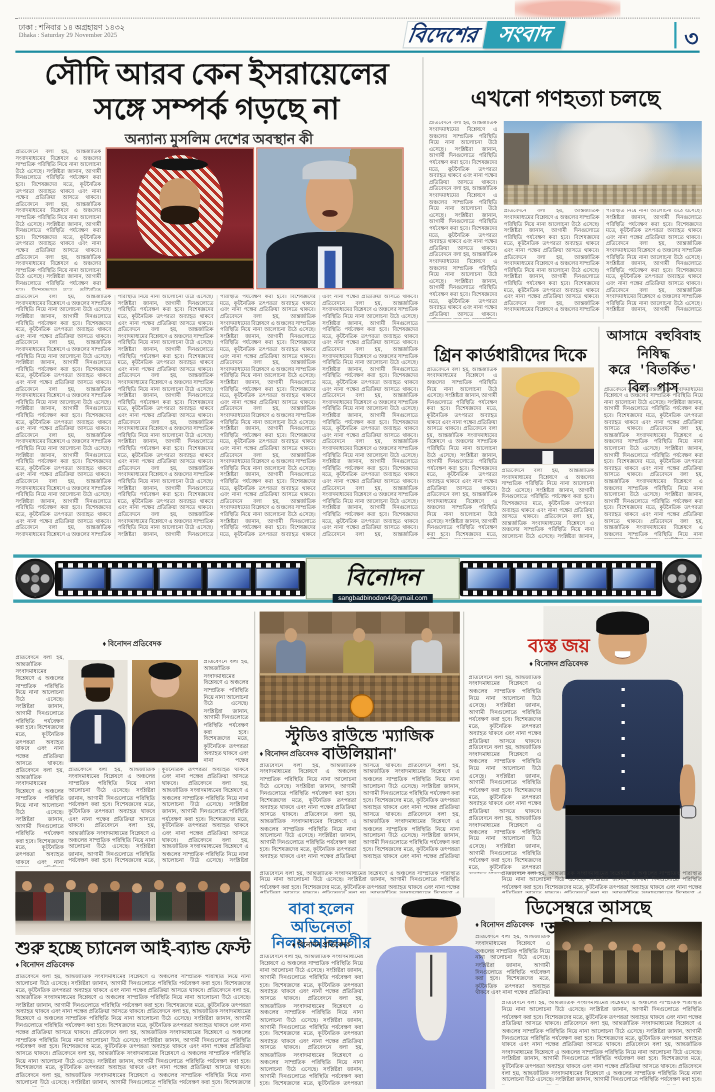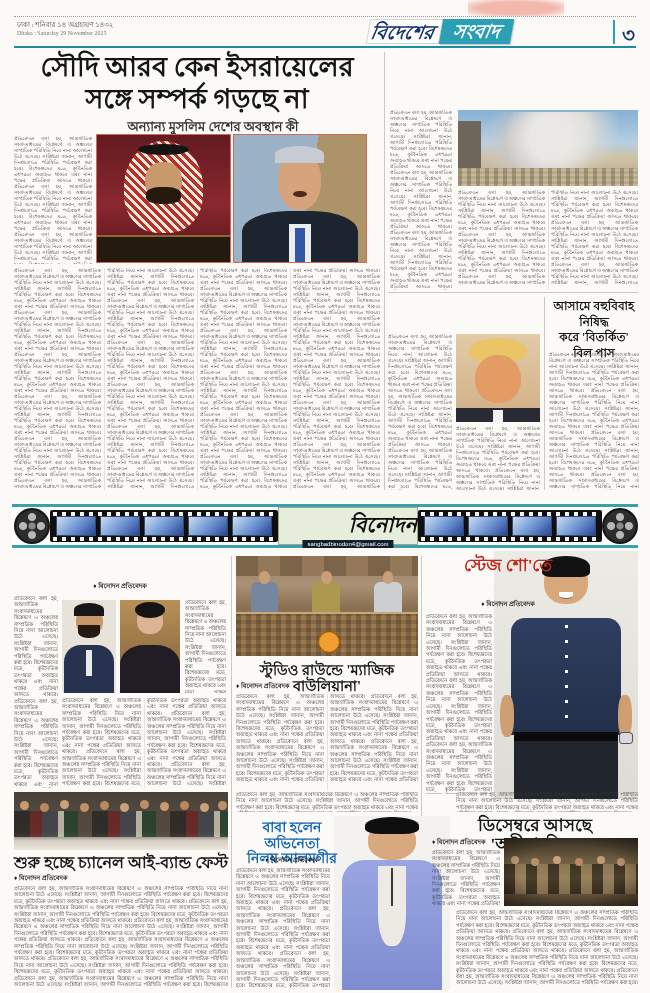--- a/index.html
+++ b/index.html
@@ -123,21 +123,21 @@
     radial-gradient(circle at 50% 22%,#b8b8b8 0 3.5px,transparent 4.5px),
     radial-gradient(circle at 22% 50%,#b8b8b8 0 3.5px,transparent 4.5px),
     radial-gradient(circle at 78% 50%,#b8b8b8 0 3.5px,transparent 4.5px),
     radial-gradient(circle at 50% 78%,#b8b8b8 0 3.5px,transparent 4.5px),
     radial-gradient(circle at 50% 50%,#8a8a8a 0 3px,#2d2d2d 4px 100%);}
   .film{height:32px;background:#101010;display:flex;align-items:center;gap:4px;padding:0 6px;position:relative;border-radius:2px;}
   .film::before,.film::after{content:"";position:absolute;left:3px;right:3px;height:4px;background:repeating-linear-gradient(90deg,#f4f4f4 0 4px,transparent 4px 9px);}
   .film::before{top:1.5px;}
   .film::after{bottom:1.5px;}
   .frame{width:38px;height:18px;border:1px solid #3a4a6a;background:linear-gradient(135deg,#cedcf2 0%,#7aa0d8 45%,#27459a 100%);}
-  .btitle{position:relative;background:#e6eedb;border:1px solid #98a888;height:36px;min-width:138px;display:flex;align-items:center;justify-content:flex-end;}
+  .btitle{position:relative;background:#e6eedb;border:1px solid #98a888;height:36px;min-width:138px;display:flex;align-items:center;justify-content:center;}
   .btitle .t{font-size:21px;font-weight:bold;font-style:italic;color:#0d0d0d;}
   .bemail{position:absolute;left:50%;bottom:-4px;transform:translateX(-50%);background:#10202c;color:#fff;font-family:"Liberation Sans",sans-serif;font-size:6px;line-height:8px;padding:0 5px;white-space:nowrap;}
   .scan-blob{background:radial-gradient(ellipse,#f2b8ac 0 55%,rgba(242,184,172,0) 100%);}
 </style>
 </head>
 <body>
 
 <div id="page">
 
   <div class="abs scan-blob" style="left:468px;top:0;width:96px;height:16px;"></div>
@@ -150,21 +150,21 @@
   <div class="abs masthead" style="left:368px;top:19px;">
     <div class="mh-left">বিদেশের</div>
     <div class="mh-right">সংবাদ</div>
   </div>
   <div class="abs vbar" style="left:613px;top:20px;width:2px;height:24px;"></div>
   <div class="abs pageno" style="left:622px;top:20px;">৩</div>
   <div class="abs hrule" style="left:14px;top:46px;width:622px;height:2px;"></div>
 
   <div class="abs hl hl-main" style="left:14px;top:52px;width:366px;">সৌদি আরব কেন ইসরায়েলের</div>
   <div class="abs hl hl-main" style="left:14px;top:84px;width:366px;">সঙ্গে সম্পর্ক গড়ছে না</div>
-  <div class="abs hl-sub" style="left:30px;top:117px;width:366px;text-align:center;">অন্যান্য মুসলিম দেশের অবস্থান কী</div>
+  <div class="abs hl-sub" style="left:16px;top:117px;width:366px;text-align:center;">অন্যান্য মুসলিম দেশের অবস্থান কী</div>
 
   <div class="abs fill" style="left:14px;top:136px;width:78px;height:128px;">প্রতিবেদনে বলা হয়, আন্তর্জাতিক সংবাদমাধ্যমের বিশ্লেষণে এ অঞ্চলের সাম্প্রতিক পরিস্থিতি নিয়ে নানা আলোচনা উঠে এসেছে। সংশ্লিষ্টরা জানান, আগামী দিনগুলোতে পরিস্থিতি পর্যবেক্ষণ করা হবে। বিশেষজ্ঞদের মতে, কূটনৈতিক তৎপরতা অব্যাহত থাকবে এবং নানা পক্ষের প্রতিক্রিয়া আসতে থাকবে। প্রতিবেদনে বলা হয়, আন্তর্জাতিক সংবাদমাধ্যমের বিশ্লেষণে এ অঞ্চলের সাম্প্রতিক পরিস্থিতি নিয়ে নানা আলোচনা উঠে এসেছে। সংশ্লিষ্টরা জানান, আগামী দিনগুলোতে পরিস্থিতি পর্যবেক্ষণ করা হবে। বিশেষজ্ঞদের মতে, কূটনৈতিক তৎপরতা অব্যাহত থাকবে এবং নানা পক্ষের প্রতিক্রিয়া আসতে থাকবে। প্রতিবেদনে বলা হয়, আন্তর্জাতিক সংবাদমাধ্যমের বিশ্লেষণে এ অঞ্চলের সাম্প্রতিক পরিস্থিতি নিয়ে নানা আলোচনা উঠে এসেছে। সংশ্লিষ্টরা জানান, আগামী দিনগুলোতে পরিস্থিতি পর্যবেক্ষণ করা হবে। বিশেষজ্ঞদের মতে, কূটনৈতিক তৎপরতা অব্যাহত থাকবে এবং নানা পক্ষের প্রতিক্রিয়া আসতে থাকবে। প্রতিবেদনে বলা হয়, আন্তর্জাতিক সংবাদমাধ্যমের বিশ্লেষণে এ অঞ্চলের সাম্প্রতিক পরিস্থিতি নিয়ে নানা আলোচনা উঠে এসেছে। সংশ্লিষ্টরা জানান, আগামী দিনগুলোতে পরিস্থিতি পর্যবেক্ষণ করা হবে। বিশেষজ্ঞদের মতে, কূটনৈতিক তৎপরতা অব্যাহত থাকবে এবং নানা পক্ষের প্রতিক্রিয়া আসতে থাকবে। প্রতিবেদনে বলা হয়, আন্তর্জাতিক সংবাদমাধ্যমের বিশ্লেষণে এ অঞ্চলের সাম্প্রতিক পরিস্থিতি নিয়ে নানা আলোচনা উঠে এসেছে। সংশ্লিষ্টরা জানান, আগামী দিনগুলোতে পরিস্থিতি পর্যবেক্ষণ করা হবে। বিশেষজ্ঞদের মতে, কূটনৈতিক তৎপরতা অব্যাহত থাকবে এবং নানা পক্ষের প্রতিক্রিয়া আসতে থাকবে। প্রতিবেদনে বলা হয়, আন্তর্জাতিক সংবাদমাধ্যমের বিশ্লেষণে এ অঞ্চলের সাম্প্রতিক পরিস্থিতি নিয়ে নানা আলোচনা উঠে এসেছে। সংশ্লিষ্টরা জানান, আগামী দিনগুলোতে পরিস্থিতি পর্যবেক্ষণ করা হবে। বিশেষজ্ঞদের মতে, কূটনৈতিক তৎপরতা অব্যাহত থাকবে এবং নানা পক্ষের প্রতিক্রিয়া আসতে থাকবে। </div>
 
   <div class="photo red-border p-mbs" style="left:96px;top:134px;width:133px;height:127px;">
     <div class="mbs-ghutra"></div>
       <div class="mbs-agal"></div>
       <div class="mbs-face"></div>
       <div class="mbs-beard"></div>
       <div class="mbs-robe"></div>
   </div>
@@ -174,43 +174,45 @@
       <div class="bibi-hair"></div>
       <div class="bibi-mouth"></div>
       <div class="bibi-shirt"></div>
       <div class="bibi-tie"></div>
   </div>
 
   <div class="abs fill" style="left:14px;top:268px;width:366px;height:222px;column-count:4;">প্রতিবেদনে বলা হয়, আন্তর্জাতিক সংবাদমাধ্যমের বিশ্লেষণে এ অঞ্চলের সাম্প্রতিক পরিস্থিতি নিয়ে নানা আলোচনা উঠে এসেছে। সংশ্লিষ্টরা জানান, আগামী দিনগুলোতে পরিস্থিতি পর্যবেক্ষণ করা হবে। বিশেষজ্ঞদের মতে, কূটনৈতিক তৎপরতা অব্যাহত থাকবে এবং নানা পক্ষের প্রতিক্রিয়া আসতে থাকবে। প্রতিবেদনে বলা হয়, আন্তর্জাতিক সংবাদমাধ্যমের বিশ্লেষণে এ অঞ্চলের সাম্প্রতিক পরিস্থিতি নিয়ে নানা আলোচনা উঠে এসেছে। সংশ্লিষ্টরা জানান, আগামী দিনগুলোতে পরিস্থিতি পর্যবেক্ষণ করা হবে। বিশেষজ্ঞদের মতে, কূটনৈতিক তৎপরতা অব্যাহত থাকবে এবং নানা পক্ষের প্রতিক্রিয়া আসতে থাকবে। প্রতিবেদনে বলা হয়, আন্তর্জাতিক সংবাদমাধ্যমের বিশ্লেষণে এ অঞ্চলের সাম্প্রতিক পরিস্থিতি নিয়ে নানা আলোচনা উঠে এসেছে। সংশ্লিষ্টরা জানান, আগামী দিনগুলোতে পরিস্থিতি পর্যবেক্ষণ করা হবে। বিশেষজ্ঞদের মতে, কূটনৈতিক তৎপরতা অব্যাহত থাকবে এবং নানা পক্ষের প্রতিক্রিয়া আসতে থাকবে। প্রতিবেদনে বলা হয়, আন্তর্জাতিক সংবাদমাধ্যমের বিশ্লেষণে এ অঞ্চলের সাম্প্রতিক পরিস্থিতি নিয়ে নানা আলোচনা উঠে এসেছে। সংশ্লিষ্টরা জানান, আগামী দিনগুলোতে পরিস্থিতি পর্যবেক্ষণ করা হবে। বিশেষজ্ঞদের মতে, কূটনৈতিক তৎপরতা অব্যাহত থাকবে এবং নানা পক্ষের প্রতিক্রিয়া আসতে থাকবে। প্রতিবেদনে বলা হয়, আন্তর্জাতিক সংবাদমাধ্যমের বিশ্লেষণে এ অঞ্চলের সাম্প্রতিক পরিস্থিতি নিয়ে নানা আলোচনা উঠে এসেছে। সংশ্লিষ্টরা জানান, আগামী দিনগুলোতে পরিস্থিতি পর্যবেক্ষণ করা হবে। বিশেষজ্ঞদের মতে, কূটনৈতিক তৎপরতা অব্যাহত থাকবে এবং নানা পক্ষের প্রতিক্রিয়া আসতে থাকবে। প্রতিবেদনে বলা হয়, আন্তর্জাতিক সংবাদমাধ্যমের বিশ্লেষণে এ অঞ্চলের সাম্প্রতিক পরিস্থিতি নিয়ে নানা আলোচনা উঠে এসেছে। সংশ্লিষ্টরা জানান, আগামী দিনগুলোতে পরিস্থিতি পর্যবেক্ষণ করা হবে। বিশেষজ্ঞদের মতে, কূটনৈতিক তৎপরতা অব্যাহত থাকবে এবং নানা পক্ষের প্রতিক্রিয়া আসতে থাকবে। প্রতিবেদনে বলা হয়, আন্তর্জাতিক সংবাদমাধ্যমের বিশ্লেষণে এ অঞ্চলের সাম্প্রতিক পরিস্থিতি নিয়ে নানা আলোচনা উঠে এসেছে। সংশ্লিষ্টরা জানান, আগামী দিনগুলোতে পরিস্থিতি পর্যবেক্ষণ করা হবে। বিশেষজ্ঞদের মতে, কূটনৈতিক তৎপরতা অব্যাহত থাকবে এবং নানা পক্ষের প্রতিক্রিয়া আসতে থাকবে। প্রতিবেদনে বলা হয়, আন্তর্জাতিক সংবাদমাধ্যমের বিশ্লেষণে এ অঞ্চলের সাম্প্রতিক পরিস্থিতি নিয়ে নানা আলোচনা উঠে এসেছে। সংশ্লিষ্টরা জানান, আগামী দিনগুলোতে পরিস্থিতি পর্যবেক্ষণ করা হবে। বিশেষজ্ঞদের মতে, কূটনৈতিক তৎপরতা অব্যাহত থাকবে এবং নানা পক্ষের প্রতিক্রিয়া আসতে থাকবে। প্রতিবেদনে বলা হয়, আন্তর্জাতিক সংবাদমাধ্যমের বিশ্লেষণে এ অঞ্চলের সাম্প্রতিক পরিস্থিতি নিয়ে নানা আলোচনা উঠে এসেছে। সংশ্লিষ্টরা জানান, আগামী দিনগুলোতে পরিস্থিতি পর্যবেক্ষণ করা হবে। বিশেষজ্ঞদের মতে, কূটনৈতিক তৎপরতা অব্যাহত থাকবে এবং নানা পক্ষের প্রতিক্রিয়া আসতে থাকবে। প্রতিবেদনে বলা হয়, আন্তর্জাতিক সংবাদমাধ্যমের বিশ্লেষণে এ অঞ্চলের সাম্প্রতিক পরিস্থিতি নিয়ে নানা আলোচনা উঠে এসেছে। সংশ্লিষ্টরা জানান, আগামী দিনগুলোতে পরিস্থিতি পর্যবেক্ষণ করা হবে। বিশেষজ্ঞদের মতে, কূটনৈতিক তৎপরতা অব্যাহত থাকবে এবং নানা পক্ষের প্রতিক্রিয়া আসতে থাকবে। প্রতিবেদনে বলা হয়, আন্তর্জাতিক সংবাদমাধ্যমের বিশ্লেষণে এ অঞ্চলের সাম্প্রতিক পরিস্থিতি নিয়ে নানা আলোচনা উঠে এসেছে। সংশ্লিষ্টরা জানান, আগামী দিনগুলোতে পরিস্থিতি পর্যবেক্ষণ করা হবে। বিশেষজ্ঞদের মতে, কূটনৈতিক তৎপরতা অব্যাহত থাকবে এবং নানা পক্ষের প্রতিক্রিয়া আসতে থাকবে। প্রতিবেদনে বলা হয়, আন্তর্জাতিক সংবাদমাধ্যমের বিশ্লেষণে এ অঞ্চলের সাম্প্রতিক পরিস্থিতি নিয়ে নানা আলোচনা উঠে এসেছে। সংশ্লিষ্টরা জানান, আগামী দিনগুলোতে পরিস্থিতি পর্যবেক্ষণ করা হবে। বিশেষজ্ঞদের মতে, কূটনৈতিক তৎপরতা অব্যাহত থাকবে এবং নানা পক্ষের প্রতিক্রিয়া আসতে থাকবে। প্রতিবেদনে বলা হয়, আন্তর্জাতিক সংবাদমাধ্যমের বিশ্লেষণে এ অঞ্চলের সাম্প্রতিক পরিস্থিতি নিয়ে নানা আলোচনা উঠে এসেছে। সংশ্লিষ্টরা জানান, আগামী দিনগুলোতে পরিস্থিতি পর্যবেক্ষণ করা হবে। বিশেষজ্ঞদের মতে, কূটনৈতিক তৎপরতা অব্যাহত থাকবে এবং নানা পক্ষের প্রতিক্রিয়া আসতে থাকবে। প্রতিবেদনে বলা হয়, আন্তর্জাতিক সংবাদমাধ্যমের বিশ্লেষণে এ অঞ্চলের সাম্প্রতিক পরিস্থিতি নিয়ে নানা আলোচনা উঠে এসেছে। সংশ্লিষ্টরা জানান, আগামী দিনগুলোতে পরিস্থিতি পর্যবেক্ষণ করা হবে। বিশেষজ্ঞদের মতে, কূটনৈতিক তৎপরতা অব্যাহত থাকবে এবং নানা পক্ষের প্রতিক্রিয়া আসতে থাকবে। প্রতিবেদনে বলা হয়, আন্তর্জাতিক সংবাদমাধ্যমের বিশ্লেষণে এ অঞ্চলের সাম্প্রতিক পরিস্থিতি নিয়ে নানা আলোচনা উঠে এসেছে। সংশ্লিষ্টরা জানান, আগামী দিনগুলোতে পরিস্থিতি পর্যবেক্ষণ করা হবে। বিশেষজ্ঞদের মতে, কূটনৈতিক তৎপরতা অব্যাহত থাকবে এবং নানা পক্ষের প্রতিক্রিয়া আসতে থাকবে। প্রতিবেদনে বলা হয়, আন্তর্জাতিক সংবাদমাধ্যমের বিশ্লেষণে এ অঞ্চলের সাম্প্রতিক পরিস্থিতি নিয়ে নানা আলোচনা উঠে এসেছে। সংশ্লিষ্টরা জানান, আগামী দিনগুলোতে পরিস্থিতি পর্যবেক্ষণ করা হবে। বিশেষজ্ঞদের মতে, কূটনৈতিক তৎপরতা অব্যাহত থাকবে এবং নানা পক্ষের প্রতিক্রিয়া আসতে থাকবে। প্রতিবেদনে বলা হয়, আন্তর্জাতিক সংবাদমাধ্যমের বিশ্লেষণে এ অঞ্চলের সাম্প্রতিক পরিস্থিতি নিয়ে নানা আলোচনা উঠে এসেছে। সংশ্লিষ্টরা জানান, আগামী দিনগুলোতে পরিস্থিতি পর্যবেক্ষণ করা হবে। বিশেষজ্ঞদের মতে, কূটনৈতিক তৎপরতা অব্যাহত থাকবে এবং নানা পক্ষের প্রতিক্রিয়া আসতে থাকবে। প্রতিবেদনে বলা হয়, আন্তর্জাতিক সংবাদমাধ্যমের বিশ্লেষণে এ অঞ্চলের সাম্প্রতিক পরিস্থিতি নিয়ে নানা আলোচনা উঠে এসেছে। সংশ্লিষ্টরা জানান, আগামী দিনগুলোতে পরিস্থিতি পর্যবেক্ষণ করা হবে। বিশেষজ্ঞদের মতে, কূটনৈতিক তৎপরতা অব্যাহত থাকবে এবং নানা পক্ষের প্রতিক্রিয়া আসতে থাকবে। প্রতিবেদনে বলা হয়, আন্তর্জাতিক সংবাদমাধ্যমের বিশ্লেষণে এ অঞ্চলের সাম্প্রতিক পরিস্থিতি নিয়ে নানা আলোচনা উঠে এসেছে। সংশ্লিষ্টরা জানান, আগামী দিনগুলোতে পরিস্থিতি পর্যবেক্ষণ করা হবে। বিশেষজ্ঞদের মতে, কূটনৈতিক তৎপরতা অব্যাহত থাকবে এবং নানা পক্ষের প্রতিক্রিয়া আসতে থাকবে। প্রতিবেদনে বলা হয়, আন্তর্জাতিক সংবাদমাধ্যমের বিশ্লেষণে এ অঞ্চলের সাম্প্রতিক পরিস্থিতি নিয়ে নানা আলোচনা উঠে এসেছে। সংশ্লিষ্টরা জানান, আগামী দিনগুলোতে পরিস্থিতি পর্যবেক্ষণ করা হবে। বিশেষজ্ঞদের মতে, কূটনৈতিক তৎপরতা অব্যাহত থাকবে এবং নানা পক্ষের প্রতিক্রিয়া আসতে থাকবে। প্রতিবেদনে বলা হয়, আন্তর্জাতিক সংবাদমাধ্যমের বিশ্লেষণে এ অঞ্চলের সাম্প্রতিক পরিস্থিতি নিয়ে নানা আলোচনা উঠে এসেছে। সংশ্লিষ্টরা জানান, আগামী দিনগুলোতে পরিস্থিতি পর্যবেক্ষণ করা হবে। বিশেষজ্ঞদের মতে, কূটনৈতিক তৎপরতা অব্যাহত থাকবে এবং নানা পক্ষের প্রতিক্রিয়া আসতে থাকবে। প্রতিবেদনে বলা হয়, আন্তর্জাতিক সংবাদমাধ্যমের বিশ্লেষণে এ অঞ্চলের সাম্প্রতিক পরিস্থিতি নিয়ে নানা আলোচনা উঠে এসেছে। সংশ্লিষ্টরা জানান, আগামী দিনগুলোতে পরিস্থিতি পর্যবেক্ষণ করা হবে। বিশেষজ্ঞদের মতে, কূটনৈতিক তৎপরতা অব্যাহত থাকবে এবং নানা পক্ষের প্রতিক্রিয়া আসতে থাকবে। প্রতিবেদনে বলা হয়, আন্তর্জাতিক সংবাদমাধ্যমের বিশ্লেষণে এ অঞ্চলের সাম্প্রতিক পরিস্থিতি নিয়ে নানা আলোচনা উঠে এসেছে। সংশ্লিষ্টরা জানান, আগামী দিনগুলোতে পরিস্থিতি পর্যবেক্ষণ করা হবে। বিশেষজ্ঞদের মতে, কূটনৈতিক তৎপরতা অব্যাহত থাকবে এবং নানা পক্ষের প্রতিক্রিয়া আসতে থাকবে। প্রতিবেদনে বলা হয়, আন্তর্জাতিক সংবাদমাধ্যমের বিশ্লেষণে এ অঞ্চলের সাম্প্রতিক পরিস্থিতি নিয়ে নানা আলোচনা উঠে এসেছে। সংশ্লিষ্টরা জানান, আগামী দিনগুলোতে পরিস্থিতি পর্যবেক্ষণ করা হবে। বিশেষজ্ঞদের মতে, কূটনৈতিক তৎপরতা অব্যাহত থাকবে এবং নানা পক্ষের প্রতিক্রিয়া আসতে থাকবে। প্রতিবেদনে বলা হয়, আন্তর্জাতিক সংবাদমাধ্যমের বিশ্লেষণে এ অঞ্চলের সাম্প্রতিক পরিস্থিতি নিয়ে নানা আলোচনা উঠে এসেছে। সংশ্লিষ্টরা জানান, আগামী দিনগুলোতে পরিস্থিতি পর্যবেক্ষণ করা হবে। বিশেষজ্ঞদের মতে, কূটনৈতিক তৎপরতা অব্যাহত থাকবে এবং নানা পক্ষের প্রতিক্রিয়া আসতে থাকবে। প্রতিবেদনে বলা হয়, আন্তর্জাতিক সংবাদমাধ্যমের বিশ্লেষণে এ অঞ্চলের সাম্প্রতিক পরিস্থিতি নিয়ে নানা আলোচনা উঠে এসেছে। সংশ্লিষ্টরা জানান, আগামী দিনগুলোতে পরিস্থিতি পর্যবেক্ষণ করা হবে। বিশেষজ্ঞদের মতে, কূটনৈতিক তৎপরতা অব্যাহত থাকবে এবং নানা পক্ষের প্রতিক্রিয়া আসতে থাকবে। প্রতিবেদনে বলা হয়, আন্তর্জাতিক সংবাদমাধ্যমের বিশ্লেষণে এ অঞ্চলের সাম্প্রতিক পরিস্থিতি নিয়ে নানা আলোচনা উঠে এসেছে। সংশ্লিষ্টরা জানান, আগামী দিনগুলোতে পরিস্থিতি পর্যবেক্ষণ করা হবে। বিশেষজ্ঞদের মতে, কূটনৈতিক তৎপরতা অব্যাহত থাকবে এবং নানা পক্ষের প্রতিক্রিয়া আসতে থাকবে। প্রতিবেদনে বলা হয়, আন্তর্জাতিক সংবাদমাধ্যমের বিশ্লেষণে এ অঞ্চলের সাম্প্রতিক পরিস্থিতি নিয়ে নানা আলোচনা উঠে এসেছে। সংশ্লিষ্টরা জানান, আগামী দিনগুলোতে পরিস্থিতি পর্যবেক্ষণ করা হবে। বিশেষজ্ঞদের মতে, কূটনৈতিক তৎপরতা অব্যাহত থাকবে এবং নানা পক্ষের প্রতিক্রিয়া আসতে থাকবে। প্রতিবেদনে বলা হয়, আন্তর্জাতিক সংবাদমাধ্যমের বিশ্লেষণে এ অঞ্চলের সাম্প্রতিক পরিস্থিতি নিয়ে নানা আলোচনা উঠে এসেছে। সংশ্লিষ্টরা জানান, আগামী দিনগুলোতে পরিস্থিতি পর্যবেক্ষণ করা হবে। বিশেষজ্ঞদের মতে, কূটনৈতিক তৎপরতা অব্যাহত থাকবে এবং নানা পক্ষের প্রতিক্রিয়া আসতে থাকবে। প্রতিবেদনে বলা হয়, আন্তর্জাতিক সংবাদমাধ্যমের বিশ্লেষণে এ অঞ্চলের সাম্প্রতিক পরিস্থিতি নিয়ে নানা আলোচনা উঠে এসেছে। সংশ্লিষ্টরা জানান, আগামী দিনগুলোতে পরিস্থিতি পর্যবেক্ষণ করা হবে। বিশেষজ্ঞদের মতে, কূটনৈতিক তৎপরতা অব্যাহত থাকবে এবং নানা পক্ষের প্রতিক্রিয়া আসতে থাকবে। প্রতিবেদনে বলা হয়, আন্তর্জাতিক সংবাদমাধ্যমের বিশ্লেষণে এ অঞ্চলের সাম্প্রতিক পরিস্থিতি নিয়ে নানা আলোচনা উঠে এসেছে। সংশ্লিষ্টরা জানান, আগামী দিনগুলোতে পরিস্থিতি পর্যবেক্ষণ করা হবে। বিশেষজ্ঞদের মতে, কূটনৈতিক তৎপরতা অব্যাহত থাকবে এবং নানা পক্ষের প্রতিক্রিয়া আসতে থাকবে। প্রতিবেদনে বলা হয়, আন্তর্জাতিক সংবাদমাধ্যমের বিশ্লেষণে এ অঞ্চলের সাম্প্রতিক পরিস্থিতি নিয়ে নানা আলোচনা উঠে এসেছে। সংশ্লিষ্টরা জানান, আগামী দিনগুলোতে পরিস্থিতি পর্যবেক্ষণ করা হবে। বিশেষজ্ঞদের মতে, কূটনৈতিক তৎপরতা অব্যাহত থাকবে এবং নানা পক্ষের প্রতিক্রিয়া আসতে থাকবে। প্রতিবেদনে বলা হয়, আন্তর্জাতিক সংবাদমাধ্যমের বিশ্লেষণে এ অঞ্চলের সাম্প্রতিক পরিস্থিতি নিয়ে নানা আলোচনা উঠে এসেছে। সংশ্লিষ্টরা জানান, আগামী দিনগুলোতে পরিস্থিতি পর্যবেক্ষণ করা হবে। বিশেষজ্ঞদের মতে, কূটনৈতিক তৎপরতা অব্যাহত থাকবে এবং নানা পক্ষের প্রতিক্রিয়া আসতে থাকবে। প্রতিবেদনে বলা হয়, আন্তর্জাতিক সংবাদমাধ্যমের বিশ্লেষণে এ অঞ্চলের সাম্প্রতিক পরিস্থিতি নিয়ে নানা আলোচনা উঠে এসেছে। সংশ্লিষ্টরা জানান, আগামী দিনগুলোতে পরিস্থিতি পর্যবেক্ষণ করা হবে। বিশেষজ্ঞদের মতে, কূটনৈতিক তৎপরতা অব্যাহত থাকবে এবং নানা পক্ষের প্রতিক্রিয়া আসতে থাকবে। প্রতিবেদনে বলা হয়, আন্তর্জাতিক সংবাদমাধ্যমের বিশ্লেষণে এ অঞ্চলের সাম্প্রতিক পরিস্থিতি নিয়ে নানা আলোচনা উঠে এসেছে। সংশ্লিষ্টরা জানান, আগামী দিনগুলোতে পরিস্থিতি পর্যবেক্ষণ করা হবে। বিশেষজ্ঞদের মতে, কূটনৈতিক তৎপরতা অব্যাহত থাকবে এবং নানা পক্ষের প্রতিক্রিয়া আসতে থাকবে। প্রতিবেদনে বলা হয়, আন্তর্জাতিক সংবাদমাধ্যমের বিশ্লেষণে এ অঞ্চলের সাম্প্রতিক পরিস্থিতি নিয়ে নানা আলোচনা উঠে এসেছে। সংশ্লিষ্টরা জানান, আগামী দিনগুলোতে পরিস্থিতি পর্যবেক্ষণ করা হবে। বিশেষজ্ঞদের মতে, কূটনৈতিক তৎপরতা অব্যাহত থাকবে এবং নানা পক্ষের প্রতিক্রিয়া আসতে থাকবে। </div>
 
   <div class="abs thin-v" style="left:384px;top:52px;height:438px;"></div>
 
+  <div class="abs hl hl-gaza" style="left:390px;top:79px;width:248px;">এখনো গণহত্যা চলছে</div>
 
   <div class="abs fill" style="left:390px;top:110px;width:62px;height:180px;">প্রতিবেদনে বলা হয়, আন্তর্জাতিক সংবাদমাধ্যমের বিশ্লেষণে এ অঞ্চলের সাম্প্রতিক পরিস্থিতি নিয়ে নানা আলোচনা উঠে এসেছে। সংশ্লিষ্টরা জানান, আগামী দিনগুলোতে পরিস্থিতি পর্যবেক্ষণ করা হবে। বিশেষজ্ঞদের মতে, কূটনৈতিক তৎপরতা অব্যাহত থাকবে এবং নানা পক্ষের প্রতিক্রিয়া আসতে থাকবে। প্রতিবেদনে বলা হয়, আন্তর্জাতিক সংবাদমাধ্যমের বিশ্লেষণে এ অঞ্চলের সাম্প্রতিক পরিস্থিতি নিয়ে নানা আলোচনা উঠে এসেছে। সংশ্লিষ্টরা জানান, আগামী দিনগুলোতে পরিস্থিতি পর্যবেক্ষণ করা হবে। বিশেষজ্ঞদের মতে, কূটনৈতিক তৎপরতা অব্যাহত থাকবে এবং নানা পক্ষের প্রতিক্রিয়া আসতে থাকবে। প্রতিবেদনে বলা হয়, আন্তর্জাতিক সংবাদমাধ্যমের বিশ্লেষণে এ অঞ্চলের সাম্প্রতিক পরিস্থিতি নিয়ে নানা আলোচনা উঠে এসেছে। সংশ্লিষ্টরা জানান, আগামী দিনগুলোতে পরিস্থিতি পর্যবেক্ষণ করা হবে। বিশেষজ্ঞদের মতে, কূটনৈতিক তৎপরতা অব্যাহত থাকবে এবং নানা পক্ষের প্রতিক্রিয়া আসতে থাকবে। প্রতিবেদনে বলা হয়, আন্তর্জাতিক সংবাদমাধ্যমের বিশ্লেষণে এ অঞ্চলের সাম্প্রতিক পরিস্থিতি নিয়ে নানা আলোচনা উঠে এসেছে। সংশ্লিষ্টরা জানান, আগামী দিনগুলোতে পরিস্থিতি পর্যবেক্ষণ করা হবে। বিশেষজ্ঞদের মতে, কূটনৈতিক তৎপরতা অব্যাহত থাকবে এবং নানা পক্ষের প্রতিক্রিয়া আসতে থাকবে। প্রতিবেদনে বলা হয়, আন্তর্জাতিক সংবাদমাধ্যমের বিশ্লেষণে এ অঞ্চলের সাম্প্রতিক পরিস্থিতি নিয়ে নানা আলোচনা উঠে এসেছে। সংশ্লিষ্টরা জানান, আগামী দিনগুলোতে পরিস্থিতি পর্যবেক্ষণ করা হবে। বিশেষজ্ঞদের মতে, কূটনৈতিক তৎপরতা অব্যাহত থাকবে এবং নানা পক্ষের প্রতিক্রিয়া আসতে থাকবে। প্রতিবেদনে বলা হয়, আন্তর্জাতিক সংবাদমাধ্যমের বিশ্লেষণে এ অঞ্চলের সাম্প্রতিক পরিস্থিতি নিয়ে নানা আলোচনা উঠে এসেছে। সংশ্লিষ্টরা জানান, আগামী দিনগুলোতে পরিস্থিতি পর্যবেক্ষণ করা হবে। বিশেষজ্ঞদের মতে, কূটনৈতিক তৎপরতা অব্যাহত থাকবে এবং নানা পক্ষের প্রতিক্রিয়া আসতে থাকবে। প্রতিবেদনে বলা হয়, আন্তর্জাতিক সংবাদমাধ্যমের বিশ্লেষণে এ অঞ্চলের সাম্প্রতিক পরিস্থিতি নিয়ে নানা আলোচনা উঠে এসেছে। সংশ্লিষ্টরা জানান, আগামী দিনগুলোতে পরিস্থিতি পর্যবেক্ষণ করা হবে। বিশেষজ্ঞদের মতে, কূটনৈতিক তৎপরতা অব্যাহত থাকবে এবং নানা পক্ষের প্রতিক্রিয়া আসতে থাকবে। </div>
   <div class="photo p-gaza" style="left:458px;top:110px;width:180px;height:76px;">
     <div class="gaza-smoke"></div>
       <div class="gaza-bldg"></div>
       <div class="gaza-rubble"></div>
   </div>
   <div class="abs fill" style="left:458px;top:190px;width:180px;height:100px;column-count:2;">প্রতিবেদনে বলা হয়, আন্তর্জাতিক সংবাদমাধ্যমের বিশ্লেষণে এ অঞ্চলের সাম্প্রতিক পরিস্থিতি নিয়ে নানা আলোচনা উঠে এসেছে। সংশ্লিষ্টরা জানান, আগামী দিনগুলোতে পরিস্থিতি পর্যবেক্ষণ করা হবে। বিশেষজ্ঞদের মতে, কূটনৈতিক তৎপরতা অব্যাহত থাকবে এবং নানা পক্ষের প্রতিক্রিয়া আসতে থাকবে। প্রতিবেদনে বলা হয়, আন্তর্জাতিক সংবাদমাধ্যমের বিশ্লেষণে এ অঞ্চলের সাম্প্রতিক পরিস্থিতি নিয়ে নানা আলোচনা উঠে এসেছে। সংশ্লিষ্টরা জানান, আগামী দিনগুলোতে পরিস্থিতি পর্যবেক্ষণ করা হবে। বিশেষজ্ঞদের মতে, কূটনৈতিক তৎপরতা অব্যাহত থাকবে এবং নানা পক্ষের প্রতিক্রিয়া আসতে থাকবে। প্রতিবেদনে বলা হয়, আন্তর্জাতিক সংবাদমাধ্যমের বিশ্লেষণে এ অঞ্চলের সাম্প্রতিক পরিস্থিতি নিয়ে নানা আলোচনা উঠে এসেছে। সংশ্লিষ্টরা জানান, আগামী দিনগুলোতে পরিস্থিতি পর্যবেক্ষণ করা হবে। বিশেষজ্ঞদের মতে, কূটনৈতিক তৎপরতা অব্যাহত থাকবে এবং নানা পক্ষের প্রতিক্রিয়া আসতে থাকবে। প্রতিবেদনে বলা হয়, আন্তর্জাতিক সংবাদমাধ্যমের বিশ্লেষণে এ অঞ্চলের সাম্প্রতিক পরিস্থিতি নিয়ে নানা আলোচনা উঠে এসেছে। সংশ্লিষ্টরা জানান, আগামী দিনগুলোতে পরিস্থিতি পর্যবেক্ষণ করা হবে। বিশেষজ্ঞদের মতে, কূটনৈতিক তৎপরতা অব্যাহত থাকবে এবং নানা পক্ষের প্রতিক্রিয়া আসতে থাকবে। প্রতিবেদনে বলা হয়, আন্তর্জাতিক সংবাদমাধ্যমের বিশ্লেষণে এ অঞ্চলের সাম্প্রতিক পরিস্থিতি নিয়ে নানা আলোচনা উঠে এসেছে। সংশ্লিষ্টরা জানান, আগামী দিনগুলোতে পরিস্থিতি পর্যবেক্ষণ করা হবে। বিশেষজ্ঞদের মতে, কূটনৈতিক তৎপরতা অব্যাহত থাকবে এবং নানা পক্ষের প্রতিক্রিয়া আসতে থাকবে। প্রতিবেদনে বলা হয়, আন্তর্জাতিক সংবাদমাধ্যমের বিশ্লেষণে এ অঞ্চলের সাম্প্রতিক পরিস্থিতি নিয়ে নানা আলোচনা উঠে এসেছে। সংশ্লিষ্টরা জানান, আগামী দিনগুলোতে পরিস্থিতি পর্যবেক্ষণ করা হবে। বিশেষজ্ঞদের মতে, কূটনৈতিক তৎপরতা অব্যাহত থাকবে এবং নানা পক্ষের প্রতিক্রিয়া আসতে থাকবে। প্রতিবেদনে বলা হয়, আন্তর্জাতিক সংবাদমাধ্যমের বিশ্লেষণে এ অঞ্চলের সাম্প্রতিক পরিস্থিতি নিয়ে নানা আলোচনা উঠে এসেছে। সংশ্লিষ্টরা জানান, আগামী দিনগুলোতে পরিস্থিতি পর্যবেক্ষণ করা হবে। বিশেষজ্ঞদের মতে, কূটনৈতিক তৎপরতা অব্যাহত থাকবে এবং নানা পক্ষের প্রতিক্রিয়া আসতে থাকবে। প্রতিবেদনে বলা হয়, আন্তর্জাতিক সংবাদমাধ্যমের বিশ্লেষণে এ অঞ্চলের সাম্প্রতিক পরিস্থিতি নিয়ে নানা আলোচনা উঠে এসেছে। সংশ্লিষ্টরা জানান, আগামী দিনগুলোতে পরিস্থিতি পর্যবেক্ষণ করা হবে। বিশেষজ্ঞদের মতে, কূটনৈতিক তৎপরতা অব্যাহত থাকবে এবং নানা পক্ষের প্রতিক্রিয়া আসতে থাকবে। প্রতিবেদনে বলা হয়, আন্তর্জাতিক সংবাদমাধ্যমের বিশ্লেষণে এ অঞ্চলের সাম্প্রতিক পরিস্থিতি নিয়ে নানা আলোচনা উঠে এসেছে। সংশ্লিষ্টরা জানান, আগামী দিনগুলোতে পরিস্থিতি পর্যবেক্ষণ করা হবে। বিশেষজ্ঞদের মতে, কূটনৈতিক তৎপরতা অব্যাহত থাকবে এবং নানা পক্ষের প্রতিক্রিয়া আসতে থাকবে। প্রতিবেদনে বলা হয়, আন্তর্জাতিক সংবাদমাধ্যমের বিশ্লেষণে এ অঞ্চলের সাম্প্রতিক পরিস্থিতি নিয়ে নানা আলোচনা উঠে এসেছে। সংশ্লিষ্টরা জানান, আগামী দিনগুলোতে পরিস্থিতি পর্যবেক্ষণ করা হবে। বিশেষজ্ঞদের মতে, কূটনৈতিক তৎপরতা অব্যাহত থাকবে এবং নানা পক্ষের প্রতিক্রিয়া আসতে থাকবে। প্রতিবেদনে বলা হয়, আন্তর্জাতিক সংবাদমাধ্যমের বিশ্লেষণে এ অঞ্চলের সাম্প্রতিক পরিস্থিতি নিয়ে নানা আলোচনা উঠে এসেছে। সংশ্লিষ্টরা জানান, আগামী দিনগুলোতে পরিস্থিতি পর্যবেক্ষণ করা হবে। বিশেষজ্ঞদের মতে, কূটনৈতিক তৎপরতা অব্যাহত থাকবে এবং নানা পক্ষের প্রতিক্রিয়া আসতে থাকবে। </div>
 
   <div class="abs thin-h" style="left:388px;top:292px;width:250px;"></div>
 
+  <div class="abs hl hl-trump" style="left:388px;top:315px;width:152px;">গ্রিন কার্ডধারীদের দিকে</div>
   <div class="abs fill" style="left:388px;top:334px;width:64px;height:156px;">প্রতিবেদনে বলা হয়, আন্তর্জাতিক সংবাদমাধ্যমের বিশ্লেষণে এ অঞ্চলের সাম্প্রতিক পরিস্থিতি নিয়ে নানা আলোচনা উঠে এসেছে। সংশ্লিষ্টরা জানান, আগামী দিনগুলোতে পরিস্থিতি পর্যবেক্ষণ করা হবে। বিশেষজ্ঞদের মতে, কূটনৈতিক তৎপরতা অব্যাহত থাকবে এবং নানা পক্ষের প্রতিক্রিয়া আসতে থাকবে। প্রতিবেদনে বলা হয়, আন্তর্জাতিক সংবাদমাধ্যমের বিশ্লেষণে এ অঞ্চলের সাম্প্রতিক পরিস্থিতি নিয়ে নানা আলোচনা উঠে এসেছে। সংশ্লিষ্টরা জানান, আগামী দিনগুলোতে পরিস্থিতি পর্যবেক্ষণ করা হবে। বিশেষজ্ঞদের মতে, কূটনৈতিক তৎপরতা অব্যাহত থাকবে এবং নানা পক্ষের প্রতিক্রিয়া আসতে থাকবে। প্রতিবেদনে বলা হয়, আন্তর্জাতিক সংবাদমাধ্যমের বিশ্লেষণে এ অঞ্চলের সাম্প্রতিক পরিস্থিতি নিয়ে নানা আলোচনা উঠে এসেছে। সংশ্লিষ্টরা জানান, আগামী দিনগুলোতে পরিস্থিতি পর্যবেক্ষণ করা হবে। বিশেষজ্ঞদের মতে, কূটনৈতিক তৎপরতা অব্যাহত থাকবে এবং নানা পক্ষের প্রতিক্রিয়া আসতে থাকবে। প্রতিবেদনে বলা হয়, আন্তর্জাতিক সংবাদমাধ্যমের বিশ্লেষণে এ অঞ্চলের সাম্প্রতিক পরিস্থিতি নিয়ে নানা আলোচনা উঠে এসেছে। সংশ্লিষ্টরা জানান, আগামী দিনগুলোতে পরিস্থিতি পর্যবেক্ষণ করা হবে। বিশেষজ্ঞদের মতে, কূটনৈতিক তৎপরতা অব্যাহত থাকবে এবং নানা পক্ষের প্রতিক্রিয়া আসতে থাকবে। প্রতিবেদনে বলা হয়, আন্তর্জাতিক সংবাদমাধ্যমের বিশ্লেষণে এ অঞ্চলের সাম্প্রতিক পরিস্থিতি নিয়ে নানা আলোচনা উঠে এসেছে। সংশ্লিষ্টরা জানান, আগামী দিনগুলোতে পরিস্থিতি পর্যবেক্ষণ করা হবে। বিশেষজ্ঞদের মতে, কূটনৈতিক তৎপরতা অব্যাহত থাকবে এবং নানা পক্ষের প্রতিক্রিয়া আসতে থাকবে। প্রতিবেদনে বলা হয়, আন্তর্জাতিক সংবাদমাধ্যমের বিশ্লেষণে এ অঞ্চলের সাম্প্রতিক পরিস্থিতি নিয়ে নানা আলোচনা উঠে এসেছে। সংশ্লিষ্টরা জানান, আগামী দিনগুলোতে পরিস্থিতি পর্যবেক্ষণ করা হবে। বিশেষজ্ঞদের মতে, কূটনৈতিক তৎপরতা অব্যাহত থাকবে এবং নানা পক্ষের প্রতিক্রিয়া আসতে থাকবে। প্রতিবেদনে বলা হয়, আন্তর্জাতিক সংবাদমাধ্যমের বিশ্লেষণে এ অঞ্চলের সাম্প্রতিক পরিস্থিতি নিয়ে নানা আলোচনা উঠে এসেছে। সংশ্লিষ্টরা জানান, আগামী দিনগুলোতে পরিস্থিতি পর্যবেক্ষণ করা হবে। বিশেষজ্ঞদের মতে, কূটনৈতিক তৎপরতা অব্যাহত থাকবে এবং নানা পক্ষের প্রতিক্রিয়া আসতে থাকবে। </div>
   <div class="photo p-trump" style="left:456px;top:334px;width:84px;height:88px;">
     <div class="tr-hair"></div>
       <div class="tr-face"></div>
       <div class="tr-suit"></div>
       <div class="tr-shirt"></div>
   </div>
   <div class="abs fill" style="left:456px;top:426px;width:84px;height:64px;">প্রতিবেদনে বলা হয়, আন্তর্জাতিক সংবাদমাধ্যমের বিশ্লেষণে এ অঞ্চলের সাম্প্রতিক পরিস্থিতি নিয়ে নানা আলোচনা উঠে এসেছে। সংশ্লিষ্টরা জানান, আগামী দিনগুলোতে পরিস্থিতি পর্যবেক্ষণ করা হবে। বিশেষজ্ঞদের মতে, কূটনৈতিক তৎপরতা অব্যাহত থাকবে এবং নানা পক্ষের প্রতিক্রিয়া আসতে থাকবে। প্রতিবেদনে বলা হয়, আন্তর্জাতিক সংবাদমাধ্যমের বিশ্লেষণে এ অঞ্চলের সাম্প্রতিক পরিস্থিতি নিয়ে নানা আলোচনা উঠে এসেছে। সংশ্লিষ্টরা জানান, আগামী দিনগুলোতে পরিস্থিতি পর্যবেক্ষণ করা হবে। বিশেষজ্ঞদের মতে, কূটনৈতিক তৎপরতা অব্যাহত থাকবে এবং নানা পক্ষের প্রতিক্রিয়া আসতে থাকবে। প্রতিবেদনে বলা হয়, আন্তর্জাতিক সংবাদমাধ্যমের বিশ্লেষণে এ অঞ্চলের সাম্প্রতিক পরিস্থিতি নিয়ে নানা আলোচনা উঠে এসেছে। সংশ্লিষ্টরা জানান, আগামী দিনগুলোতে পরিস্থিতি পর্যবেক্ষণ করা হবে। বিশেষজ্ঞদের মতে, কূটনৈতিক তৎপরতা অব্যাহত থাকবে এবং নানা পক্ষের প্রতিক্রিয়া আসতে থাকবে। প্রতিবেদনে বলা হয়, আন্তর্জাতিক সংবাদমাধ্যমের বিশ্লেষণে এ অঞ্চলের সাম্প্রতিক পরিস্থিতি নিয়ে নানা আলোচনা উঠে এসেছে। সংশ্লিষ্টরা জানান, আগামী দিনগুলোতে পরিস্থিতি পর্যবেক্ষণ করা হবে। বিশেষজ্ঞদের মতে, কূটনৈতিক তৎপরতা অব্যাহত থাকবে এবং নানা পক্ষের প্রতিক্রিয়া আসতে থাকবে। </div>
 
   <div class="abs thin-v" style="left:544px;top:297px;height:193px;"></div>
 
-  <div class="abs hl hl-assam" style="left:549px;top:299px;width:90px;">
+  <div class="abs hl hl-assam" style="left:549px;top:299px;width:90px;font-family:Liberation Mono, monospace;">
     <div>আসামে বহুবিবাহ নিষিদ্ধ</div>
     <div>করে 'বিতর্কিত'</div>
     <div>বিল পাস</div>
   </div>
   <div class="abs fill" style="left:549px;top:352px;width:90px;height:138px;">প্রতিবেদনে বলা হয়, আন্তর্জাতিক সংবাদমাধ্যমের বিশ্লেষণে এ অঞ্চলের সাম্প্রতিক পরিস্থিতি নিয়ে নানা আলোচনা উঠে এসেছে। সংশ্লিষ্টরা জানান, আগামী দিনগুলোতে পরিস্থিতি পর্যবেক্ষণ করা হবে। বিশেষজ্ঞদের মতে, কূটনৈতিক তৎপরতা অব্যাহত থাকবে এবং নানা পক্ষের প্রতিক্রিয়া আসতে থাকবে। প্রতিবেদনে বলা হয়, আন্তর্জাতিক সংবাদমাধ্যমের বিশ্লেষণে এ অঞ্চলের সাম্প্রতিক পরিস্থিতি নিয়ে নানা আলোচনা উঠে এসেছে। সংশ্লিষ্টরা জানান, আগামী দিনগুলোতে পরিস্থিতি পর্যবেক্ষণ করা হবে। বিশেষজ্ঞদের মতে, কূটনৈতিক তৎপরতা অব্যাহত থাকবে এবং নানা পক্ষের প্রতিক্রিয়া আসতে থাকবে। প্রতিবেদনে বলা হয়, আন্তর্জাতিক সংবাদমাধ্যমের বিশ্লেষণে এ অঞ্চলের সাম্প্রতিক পরিস্থিতি নিয়ে নানা আলোচনা উঠে এসেছে। সংশ্লিষ্টরা জানান, আগামী দিনগুলোতে পরিস্থিতি পর্যবেক্ষণ করা হবে। বিশেষজ্ঞদের মতে, কূটনৈতিক তৎপরতা অব্যাহত থাকবে এবং নানা পক্ষের প্রতিক্রিয়া আসতে থাকবে। প্রতিবেদনে বলা হয়, আন্তর্জাতিক সংবাদমাধ্যমের বিশ্লেষণে এ অঞ্চলের সাম্প্রতিক পরিস্থিতি নিয়ে নানা আলোচনা উঠে এসেছে। সংশ্লিষ্টরা জানান, আগামী দিনগুলোতে পরিস্থিতি পর্যবেক্ষণ করা হবে। বিশেষজ্ঞদের মতে, কূটনৈতিক তৎপরতা অব্যাহত থাকবে এবং নানা পক্ষের প্রতিক্রিয়া আসতে থাকবে। প্রতিবেদনে বলা হয়, আন্তর্জাতিক সংবাদমাধ্যমের বিশ্লেষণে এ অঞ্চলের সাম্প্রতিক পরিস্থিতি নিয়ে নানা আলোচনা উঠে এসেছে। সংশ্লিষ্টরা জানান, আগামী দিনগুলোতে পরিস্থিতি পর্যবেক্ষণ করা হবে। বিশেষজ্ঞদের মতে, কূটনৈতিক তৎপরতা অব্যাহত থাকবে এবং নানা পক্ষের প্রতিক্রিয়া আসতে থাকবে। প্রতিবেদনে বলা হয়, আন্তর্জাতিক সংবাদমাধ্যমের বিশ্লেষণে এ অঞ্চলের সাম্প্রতিক পরিস্থিতি নিয়ে নানা আলোচনা উঠে এসেছে। সংশ্লিষ্টরা জানান, আগামী দিনগুলোতে পরিস্থিতি পর্যবেক্ষণ করা হবে। বিশেষজ্ঞদের মতে, কূটনৈতিক তৎপরতা অব্যাহত থাকবে এবং নানা পক্ষের প্রতিক্রিয়া আসতে থাকবে। প্রতিবেদনে বলা হয়, আন্তর্জাতিক সংবাদমাধ্যমের বিশ্লেষণে এ অঞ্চলের সাম্প্রতিক পরিস্থিতি নিয়ে নানা আলোচনা উঠে এসেছে। সংশ্লিষ্টরা জানান, আগামী দিনগুলোতে পরিস্থিতি পর্যবেক্ষণ করা হবে। বিশেষজ্ঞদের মতে, কূটনৈতিক তৎপরতা অব্যাহত থাকবে এবং নানা পক্ষের প্রতিক্রিয়া আসতে থাকবে। </div>
 
   <div class="abs banner" style="left:12px;top:504px;width:626px;height:44px;box-sizing:border-box;">
     <div class="reel"></div>
     <div class="film">
       <div class="frame"></div>
@@ -275,21 +277,21 @@
       <div class="joy-btns"></div>
       <div class="joy-head"></div>
       <div class="joy-hair"></div>
       <div class="joy-smile"></div>
       <div class="joy-belt"></div>
       <div class="joy-jeans"></div>
       <div class="joy-armL"></div>
       <div class="joy-armR"></div>
       <div class="joy-watch"></div>
   </div>
-  <div class="abs hl hl-red" style="left:428px;top:556px;width:160px;font-size:17px;z-index:2;">স্টেজ শো'তে</div>
+  <div class="abs hl hl-red" style="left:428px;top:578px;width:160px;font-size:17px;z-index:2;">ব্যস্ত জয়</div>
   <div class="abs byline" style="left:428px;top:600px;width:160px;z-index:2;">
     <span>♦</span>
     <span>বিনোদন প্রতিবেদক</span>
   </div>
   <div class="abs fill fill-ent" style="left:426px;top:614px;width:66px;height:180px;">প্রতিবেদনে বলা হয়, আন্তর্জাতিক সংবাদমাধ্যমের বিশ্লেষণে এ অঞ্চলের সাম্প্রতিক পরিস্থিতি নিয়ে নানা আলোচনা উঠে এসেছে। সংশ্লিষ্টরা জানান, আগামী দিনগুলোতে পরিস্থিতি পর্যবেক্ষণ করা হবে। বিশেষজ্ঞদের মতে, কূটনৈতিক তৎপরতা অব্যাহত থাকবে এবং নানা পক্ষের প্রতিক্রিয়া আসতে থাকবে। প্রতিবেদনে বলা হয়, আন্তর্জাতিক সংবাদমাধ্যমের বিশ্লেষণে এ অঞ্চলের সাম্প্রতিক পরিস্থিতি নিয়ে নানা আলোচনা উঠে এসেছে। সংশ্লিষ্টরা জানান, আগামী দিনগুলোতে পরিস্থিতি পর্যবেক্ষণ করা হবে। বিশেষজ্ঞদের মতে, কূটনৈতিক তৎপরতা অব্যাহত থাকবে এবং নানা পক্ষের প্রতিক্রিয়া আসতে থাকবে। প্রতিবেদনে বলা হয়, আন্তর্জাতিক সংবাদমাধ্যমের বিশ্লেষণে এ অঞ্চলের সাম্প্রতিক পরিস্থিতি নিয়ে নানা আলোচনা উঠে এসেছে। সংশ্লিষ্টরা জানান, আগামী দিনগুলোতে পরিস্থিতি পর্যবেক্ষণ করা হবে। বিশেষজ্ঞদের মতে, কূটনৈতিক তৎপরতা অব্যাহত থাকবে এবং নানা পক্ষের প্রতিক্রিয়া আসতে থাকবে। প্রতিবেদনে বলা হয়, আন্তর্জাতিক সংবাদমাধ্যমের বিশ্লেষণে এ অঞ্চলের সাম্প্রতিক পরিস্থিতি নিয়ে নানা আলোচনা উঠে এসেছে। সংশ্লিষ্টরা জানান, আগামী দিনগুলোতে পরিস্থিতি পর্যবেক্ষণ করা হবে। বিশেষজ্ঞদের মতে, কূটনৈতিক তৎপরতা অব্যাহত থাকবে এবং নানা পক্ষের প্রতিক্রিয়া আসতে থাকবে। প্রতিবেদনে বলা হয়, আন্তর্জাতিক সংবাদমাধ্যমের বিশ্লেষণে এ অঞ্চলের সাম্প্রতিক পরিস্থিতি নিয়ে নানা আলোচনা উঠে এসেছে। সংশ্লিষ্টরা জানান, আগামী দিনগুলোতে পরিস্থিতি পর্যবেক্ষণ করা হবে। বিশেষজ্ঞদের মতে, কূটনৈতিক তৎপরতা অব্যাহত থাকবে এবং নানা পক্ষের প্রতিক্রিয়া আসতে থাকবে। প্রতিবেদনে বলা হয়, আন্তর্জাতিক সংবাদমাধ্যমের বিশ্লেষণে এ অঞ্চলের সাম্প্রতিক পরিস্থিতি নিয়ে নানা আলোচনা উঠে এসেছে। সংশ্লিষ্টরা জানান, আগামী দিনগুলোতে পরিস্থিতি পর্যবেক্ষণ করা হবে। বিশেষজ্ঞদের মতে, কূটনৈতিক তৎপরতা অব্যাহত থাকবে এবং নানা পক্ষের প্রতিক্রিয়া আসতে থাকবে। প্রতিবেদনে বলা হয়, আন্তর্জাতিক সংবাদমাধ্যমের বিশ্লেষণে এ অঞ্চলের সাম্প্রতিক পরিস্থিতি নিয়ে নানা আলোচনা উঠে এসেছে। সংশ্লিষ্টরা জানান, আগামী দিনগুলোতে পরিস্থিতি পর্যবেক্ষণ করা হবে। বিশেষজ্ঞদের মতে, কূটনৈতিক তৎপরতা অব্যাহত থাকবে এবং নানা পক্ষের প্রতিক্রিয়া আসতে থাকবে। </div>
 
   <div class="photo p-group" style="left:14px;top:792px;width:214px;height:58px;">
     <div class="gr-torsos"></div>
       <div class="gr-heads"></div>
   </div>

